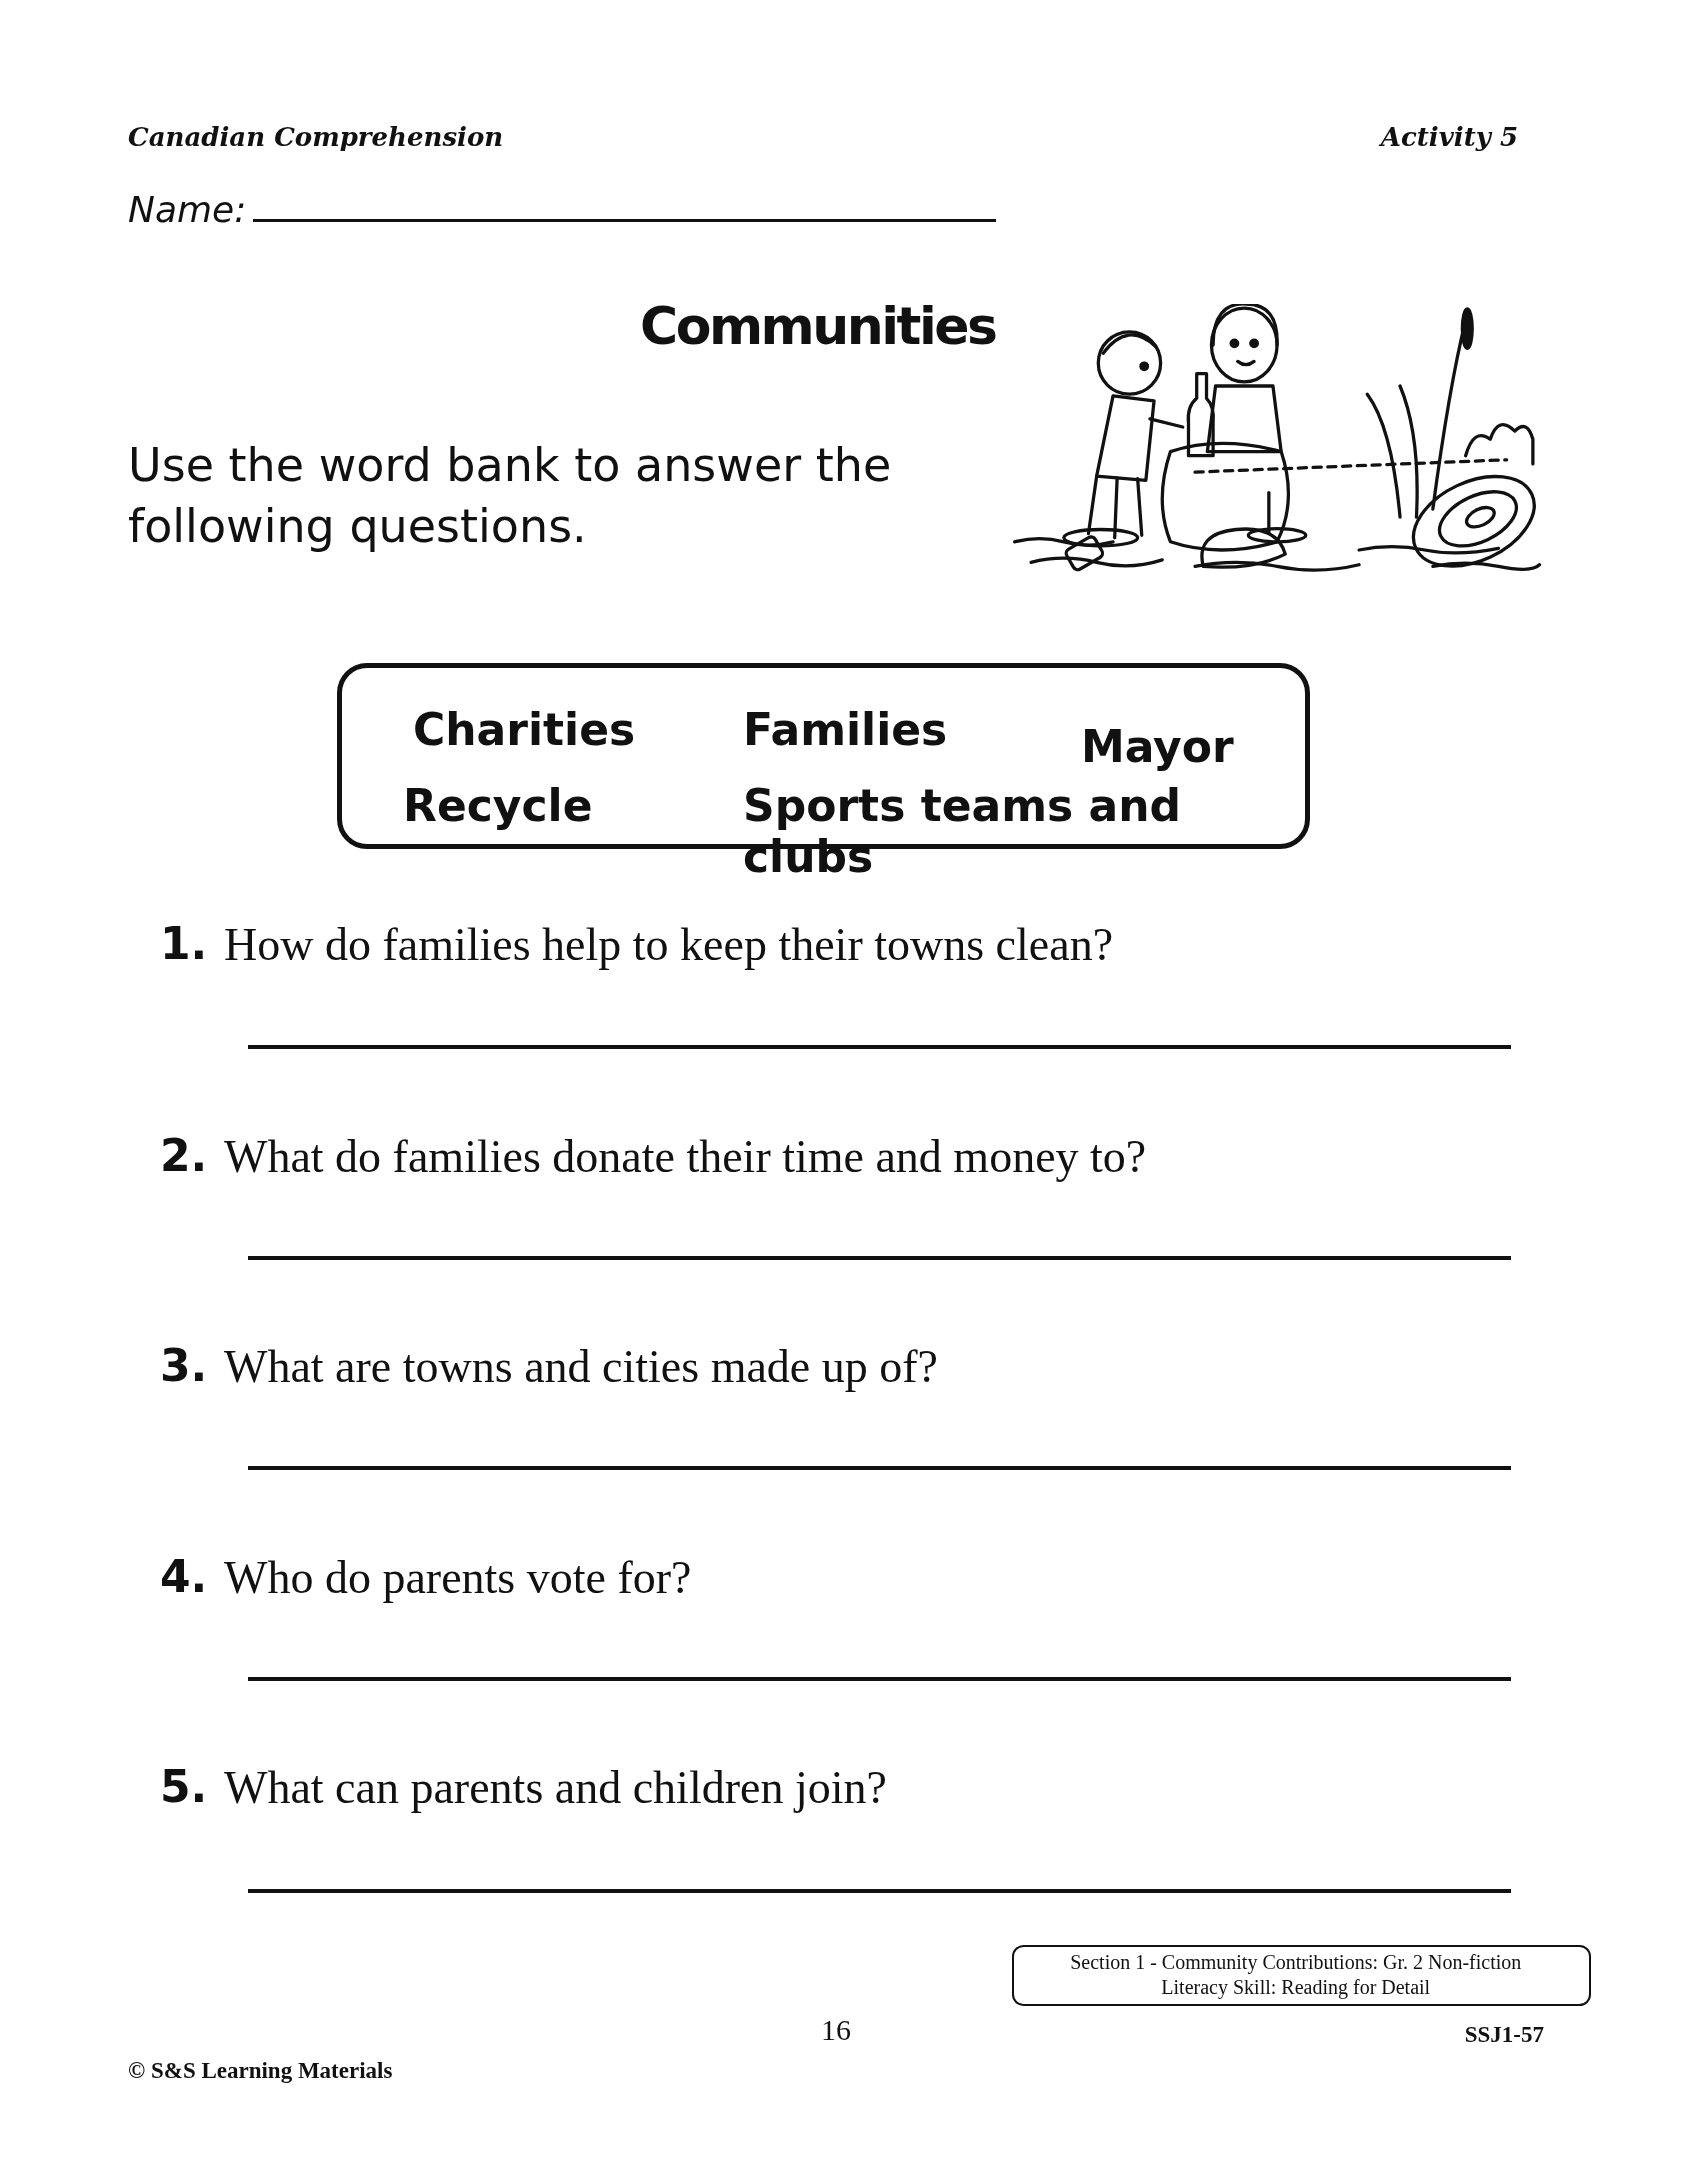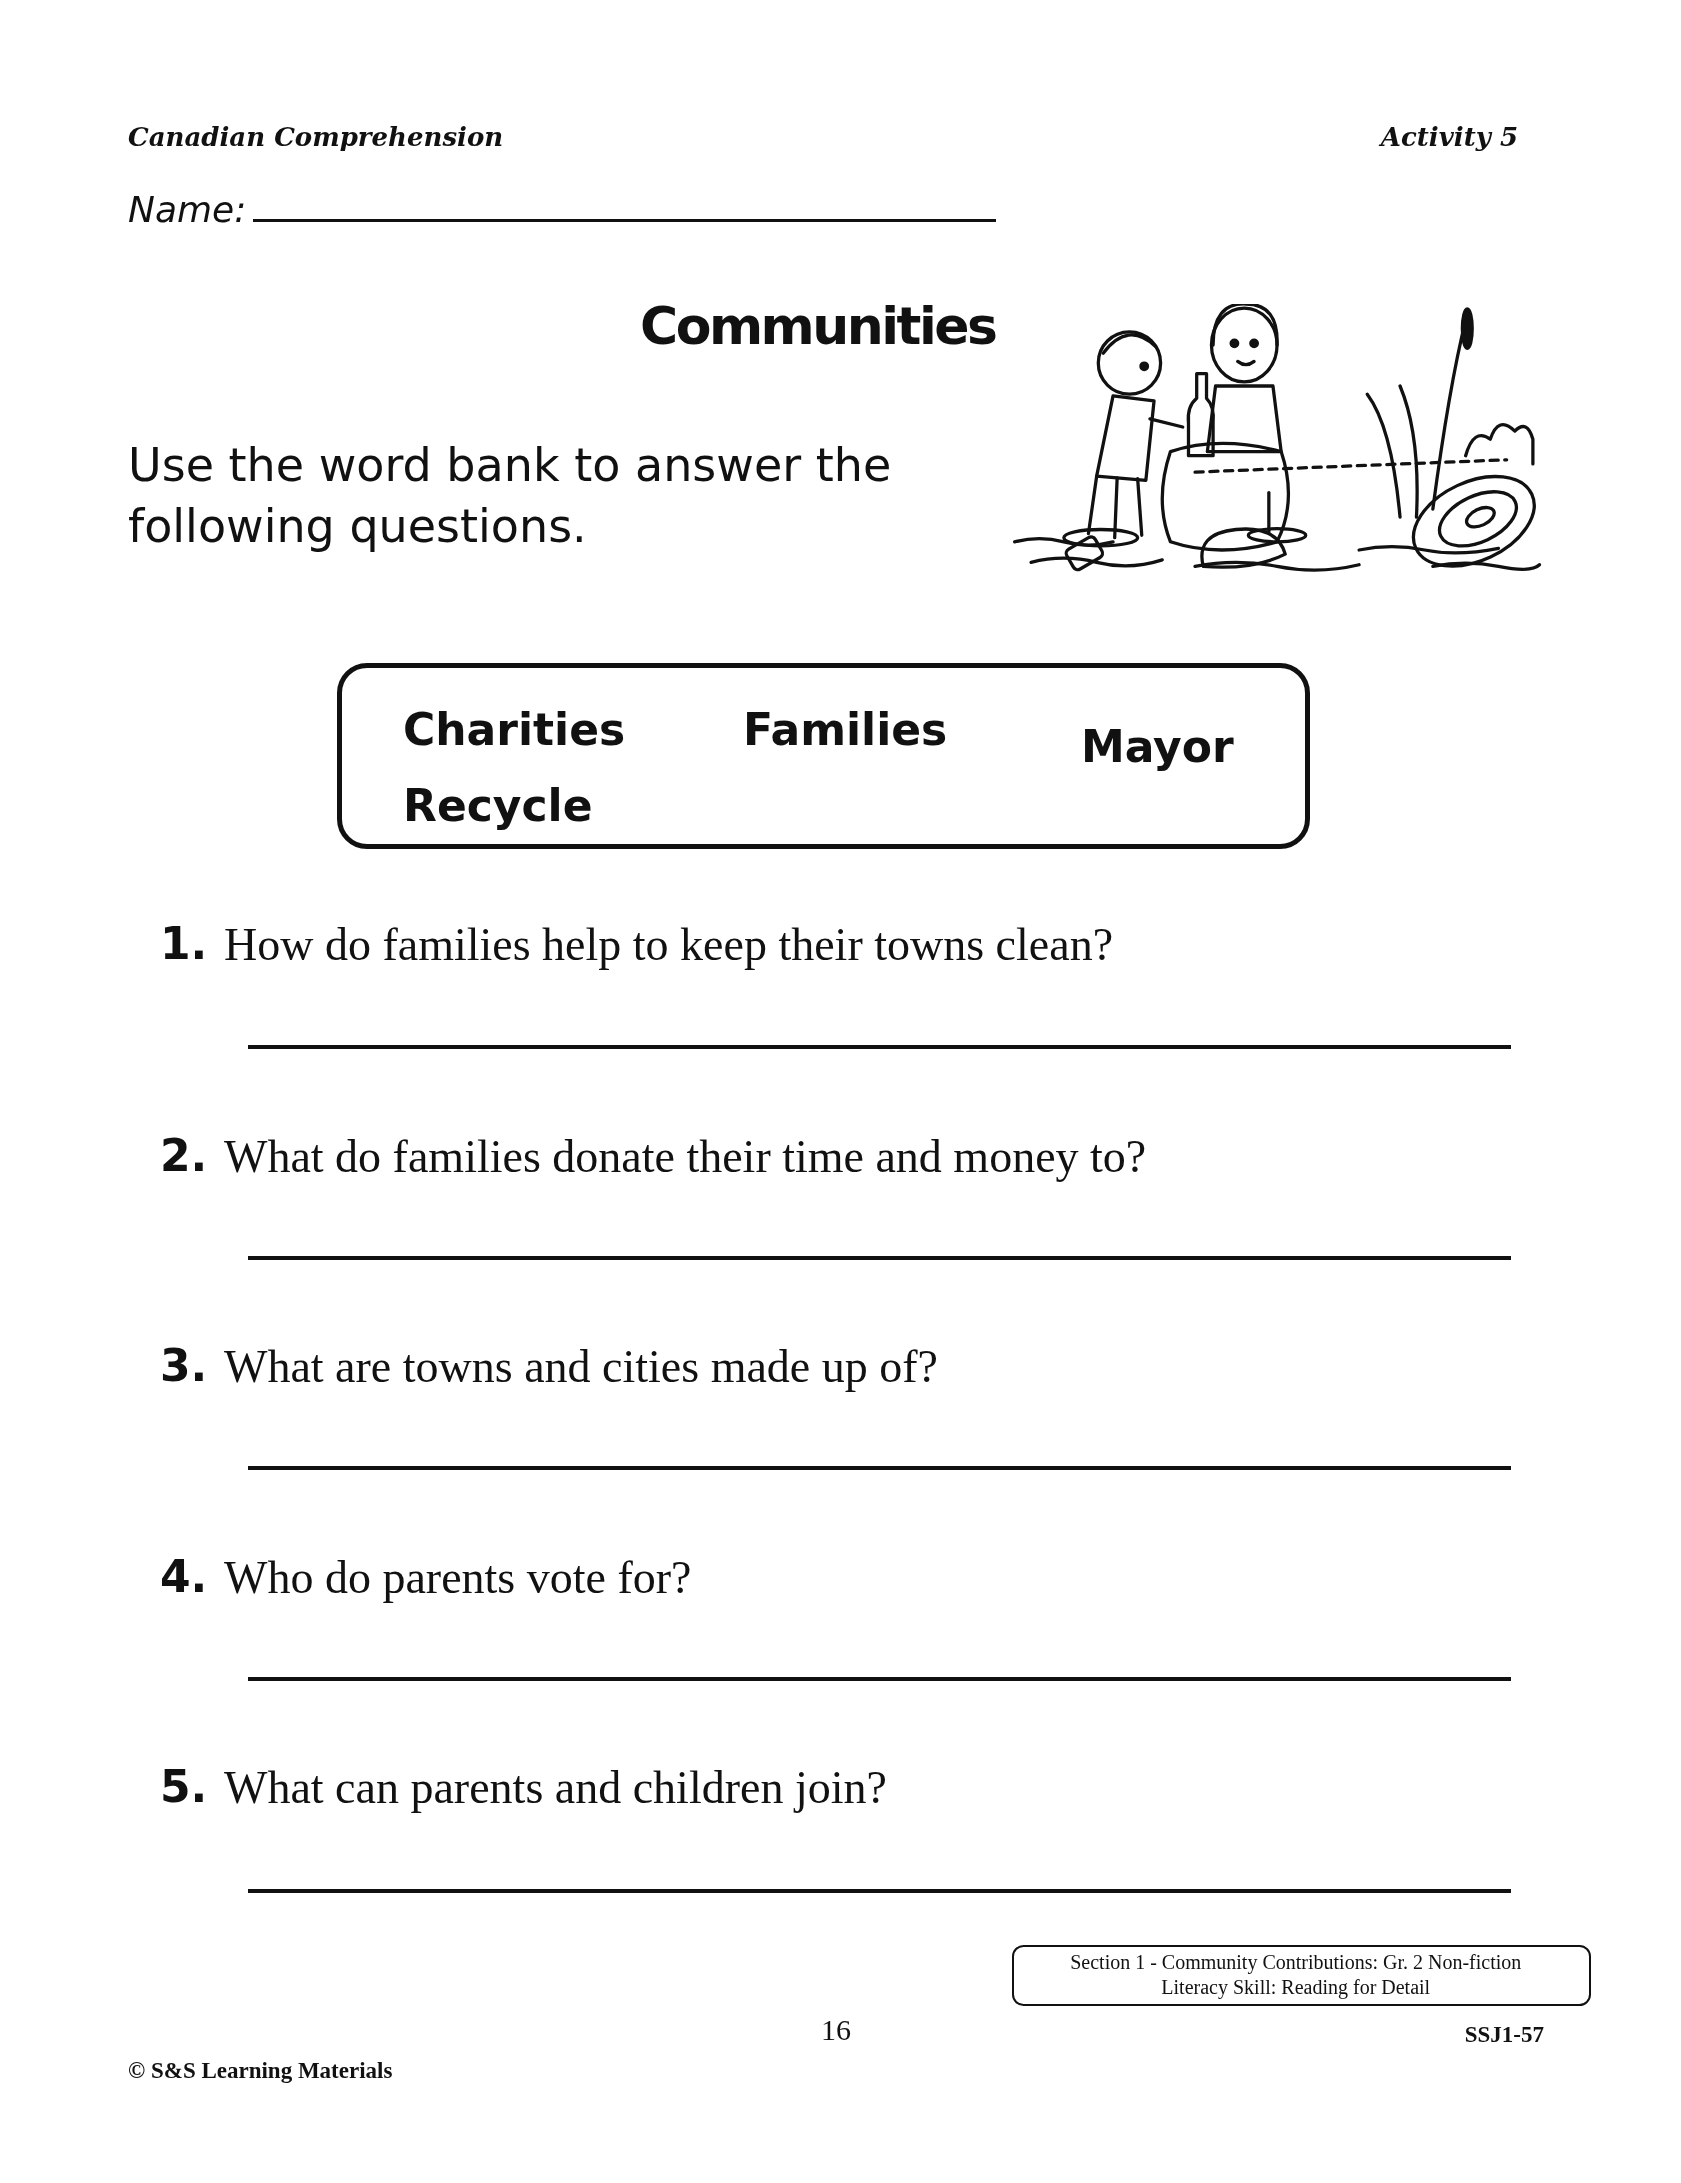--- a/index.html
+++ b/index.html
@@ -80,24 +80,25 @@
     <ellipse cx="575" cy="262" rx="50" ry="28" transform="rotate(-25 575 262)"></ellipse>
     <ellipse cx="578" cy="260" rx="18" ry="10" transform="rotate(-25 578 260)"></ellipse>
 
     <rect x="75" y="290" width="40" height="28" rx="6" transform="rotate(-30 95 304)"></rect>
 
     <path d="M240 320 q-10 -40 40 -45 q50 -5 60 30 q-40 20 -100 15 Z"></path>
   </svg>
 </div>
 
 <div class="abs wordbank">
-  <span class="wb-word" style="left:61px; top:36px;text-align:right;">Charities</span>
+  <span class="wb-word" style="left:71px; top:36px;text-align:right;">Charities</span>
   <span class="wb-word" style="left:401px; top:36px;">Families</span>
   <span class="wb-word" style="left:739px; top:53px;">Mayor</span>
   <span class="wb-word" style="left:61px; top:112px;">Recycle</span>
+  <span class="wb-word" style="left:401px; top:112px;">Sports teams and clubs</span>
 </div>
 
 <div class="q" style="top:918px;">
   <span class="qnum">1.</span>
   <span class="qtext">How do families help to keep their towns clean?</span>
   <div class="ansline" style="top:127px;"></div>
 </div>
 
 <div class="q" style="top:1130px;">
   <span class="qnum">2.</span>

